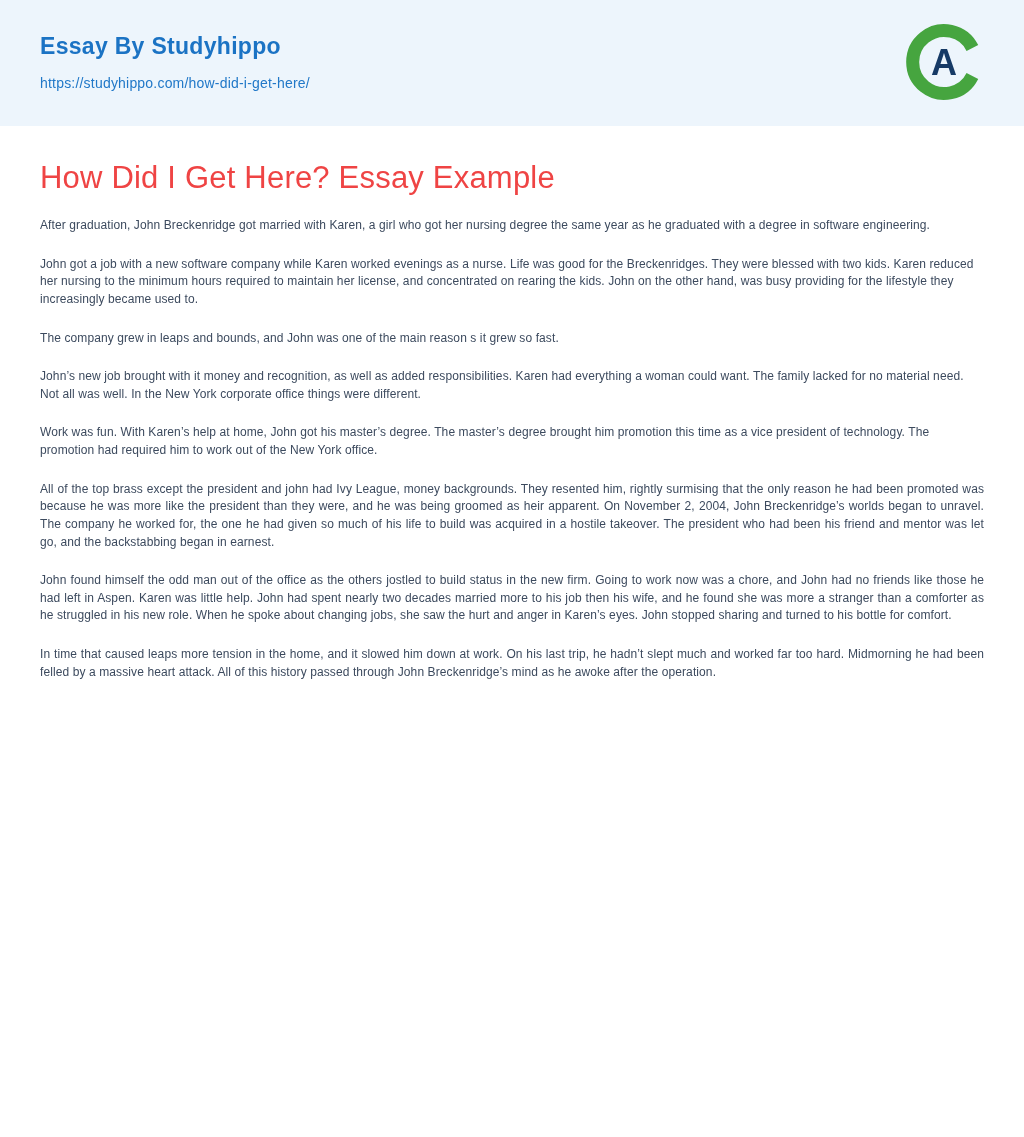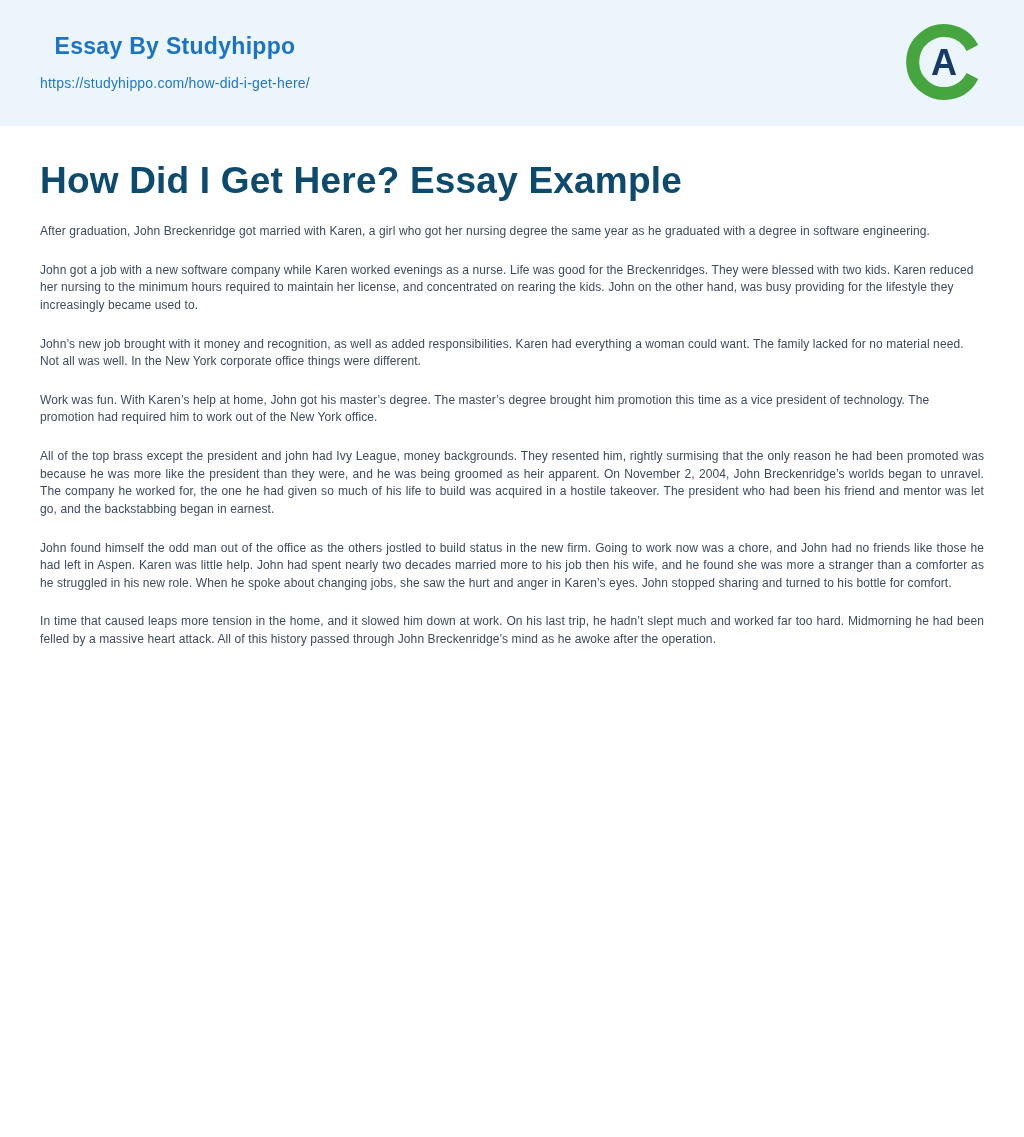--- a/index.html
+++ b/index.html
@@ -17,21 +17,20 @@
     overflow: hidden;
   }
 
   
   .site-header {
     background: #edf5fc;
     display: flex;
     align-items: center;
     justify-content: space-between;
     padding: 22px 40px 24px 40px;
-    text-align: center;
   }
   .header-text { display: flex; flex-direction: column; }
   .site-title {
     font-size: 23px;
     font-weight: 700;
     color: #1b73c4;
     letter-spacing: 0.3px;
   }
   .site-url {
     margin-top: 15px;
@@ -41,23 +40,23 @@
     letter-spacing: 0.2px;
     cursor: pointer;
   }
   .logo { width: 80px; height: 80px; flex: 0 0 auto; }
 
   
   .article {
     padding: 8px 40px 60px 40px;
   }
   .article-title {
-    font-size: 37px;
-    font-weight: 700;
-    color: #0c4a6e;
+    font-size: 31px;
+    font-weight: 400;
+    color: #ef4444;
     margin: 26px 0 10px 0;
     letter-spacing: 0.2px;
   }
   .para {
     font-size: 12px;
     line-height: 1.47;
     color: #3c4a5e;
     margin: 21px 0;
     letter-spacing: 0.1px;
   }
@@ -82,20 +81,21 @@
         <text x="40" y="52.5" text-anchor="middle" font-family="Liberation Sans, DejaVu Sans, sans-serif" font-size="36" font-weight="700" fill="#163a66">A</text>
       </svg>
     </div>
   </header>
 
   <main class="article">
     <h1 class="article-title">How Did I Get Here? Essay Example</h1>
     <div>
         <p class="para">After graduation, John Breckenridge got married with Karen, a girl who got her nursing degree the same year as he graduated with a degree in software engineering.</p>
         <p class="para">John got a job with a new software company while Karen worked evenings as a nurse. Life was good for the Breckenridges. They were blessed with two kids. Karen reduced her nursing to the minimum hours required to maintain her license, and concentrated on rearing the kids. John on the other hand, was busy providing for the lifestyle they increasingly became used to.</p>
+        <p class="para">The company grew in leaps and bounds, and John was one of the main reason s it grew so fast.</p>
         <p class="para">John’s new job brought with it money and recognition, as well as added responsibilities. Karen had everything a woman could want. The family lacked for no material need. Not all was well. In the New York corporate office things were different.</p>
         <p class="para">Work was fun. With Karen’s help at home, John got his master’s degree. The master’s degree brought him promotion this time as a vice president of technology. The promotion had required him to work out of the New York office.</p>
         <p class="para justify">All of the top brass except the president and john had Ivy League, money backgrounds. They resented him, rightly surmising that the only reason he had been promoted was because he was more like the president than they were, and he was being groomed as heir apparent. On November 2, 2004, John Breckenridge’s worlds began to unravel. The company he worked for, the one he had given so much of his life to build was acquired in a hostile takeover. The president who had been his friend and mentor was let go, and the backstabbing began in earnest.</p>
         <p class="para justify">John found himself the odd man out of the office as the others jostled to build status in the new firm. Going to work now was a chore, and John had no friends like those he had left in Aspen. Karen was little help. John had spent nearly two decades married more to his job then his wife, and he found she was more a stranger than a comforter as he struggled in his new role. When he spoke about changing jobs, she saw the hurt and anger in Karen’s eyes. John stopped sharing and turned to his bottle for comfort.</p>
         <p class="para justify">In time that caused leaps more tension in the home, and it slowed him down at work. On his last trip, he hadn’t slept much and worked far too hard. Midmorning he had been felled by a massive heart attack. All of this history passed through John Breckenridge’s mind as he awoke after the operation.</p>
       </div>
   </main>
 
 </div>
 

